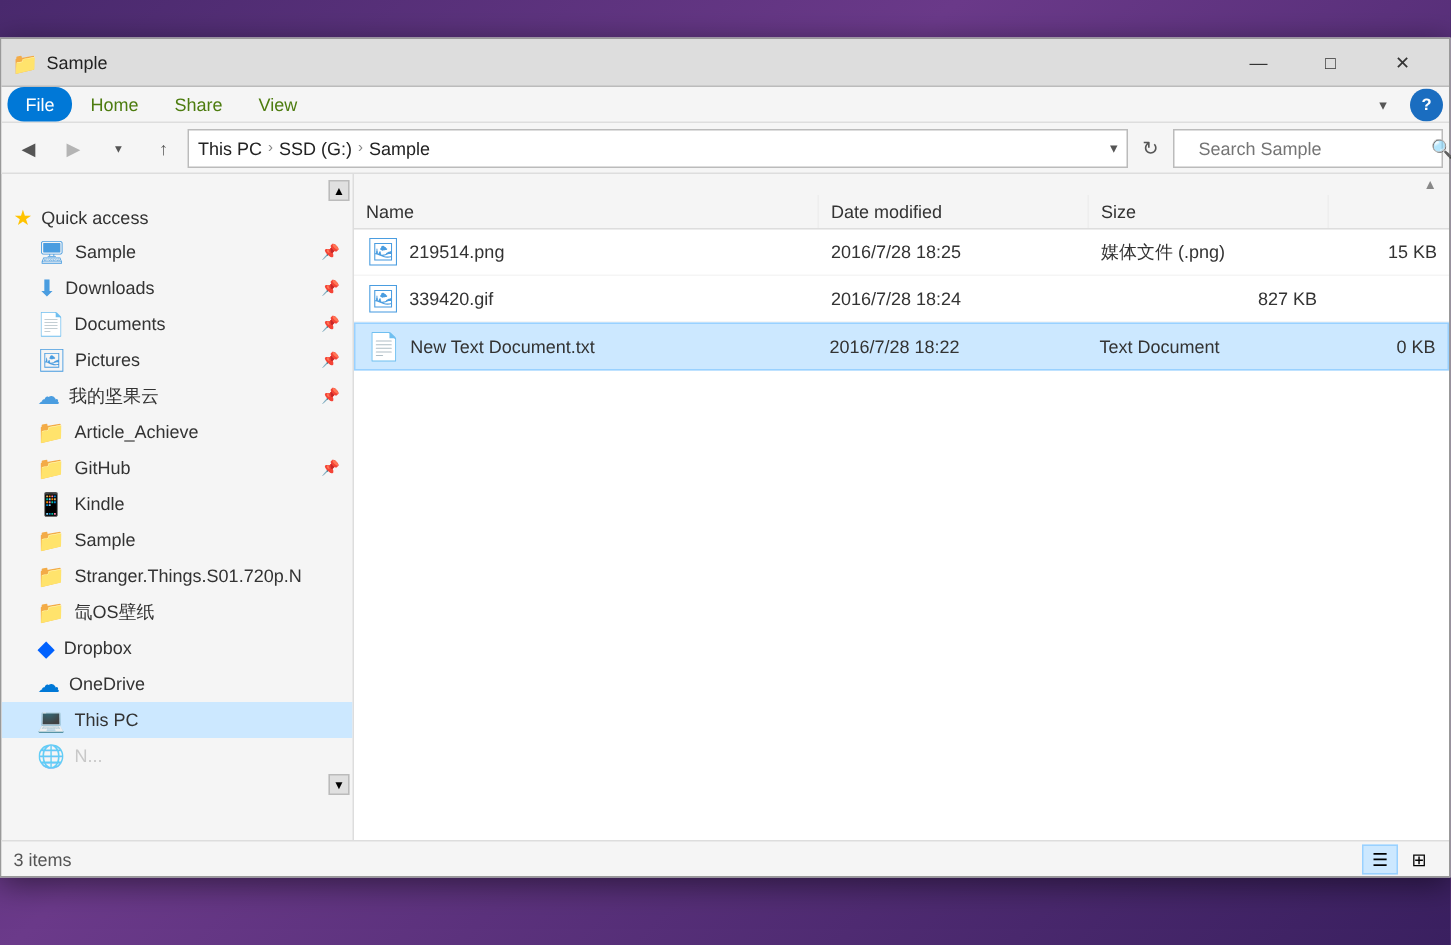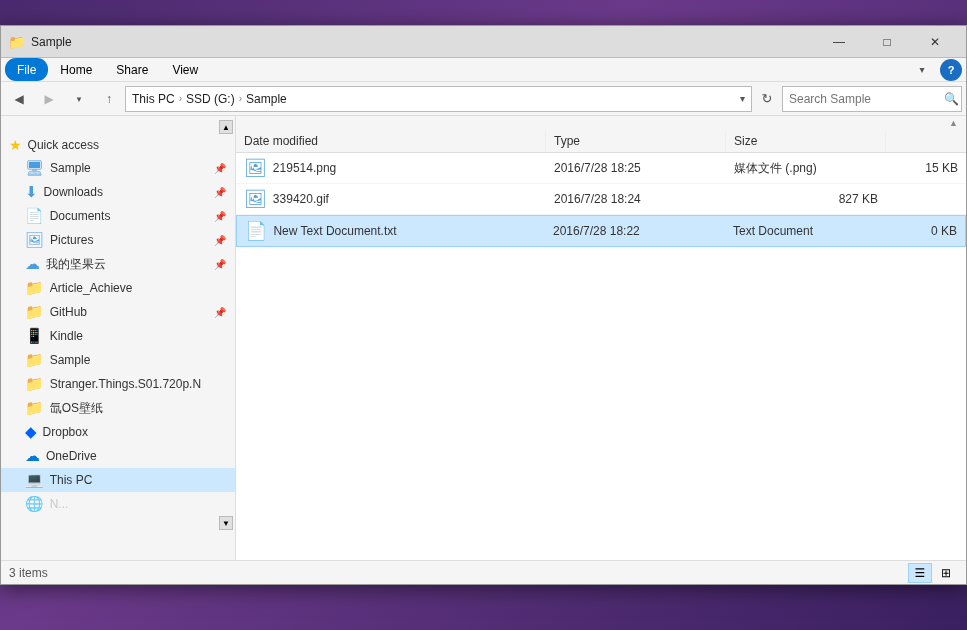--- a/index.html
+++ b/index.html
@@ -80,21 +80,21 @@
       display: flex;
       align-items: center;
       padding: 0 4px;
       border-bottom: 1px solid #ddd;
       flex-shrink: 0;
     }
     .menu-tab {
       padding: 2px 12px;
       font-size: 12px;
       cursor: pointer;
-      color: #000000;
+      color: #4d7c0f;
       height: 100%;
       display: flex;
       align-items: center;
     }
     .menu-tab.active {
       background: #0078d7;
       color: #fff;
       border-radius: 11px;
     }
 
@@ -158,21 +158,21 @@
       font-size: 13px;
       color: #555;
     }
     .search-box {
       width: 180px;
       height: 26px;
       background: white;
       border: 1px solid #bbb;
       display: flex;
       align-items: center;
-      padding: 0 6px;
+      padding: 0 16px;
     }
     .search-box input {
       border: none;
       outline: none;
       font-size: 12px;
       color: #888;
       flex: 1;
       background: transparent;
     }
     .search-icon-btn {
@@ -464,24 +464,24 @@
     </div>
 
     <div class="file-area">
 
       <div style="height:14px;display:flex;align-items:center;justify-content:flex-end;padding:0 8px;background:#f5f5f5;">
         <span style="font-size:9px;color:#888;">▲</span>
       </div>
 
       <div class="file-headers">
         <div class="file-header-cell">
-          <span>Date modified</span>
+          <span>Name</span>
         </div>
         <div class="file-header-cell">
-          <span>Type</span>
+          <span>Date modified</span>
         </div>
         <div class="file-header-cell">
           <span>Size</span>
         </div>
       </div>
 
       <div class="file-list">
 
         <div class="file-row">
           <div class="file-cell">

